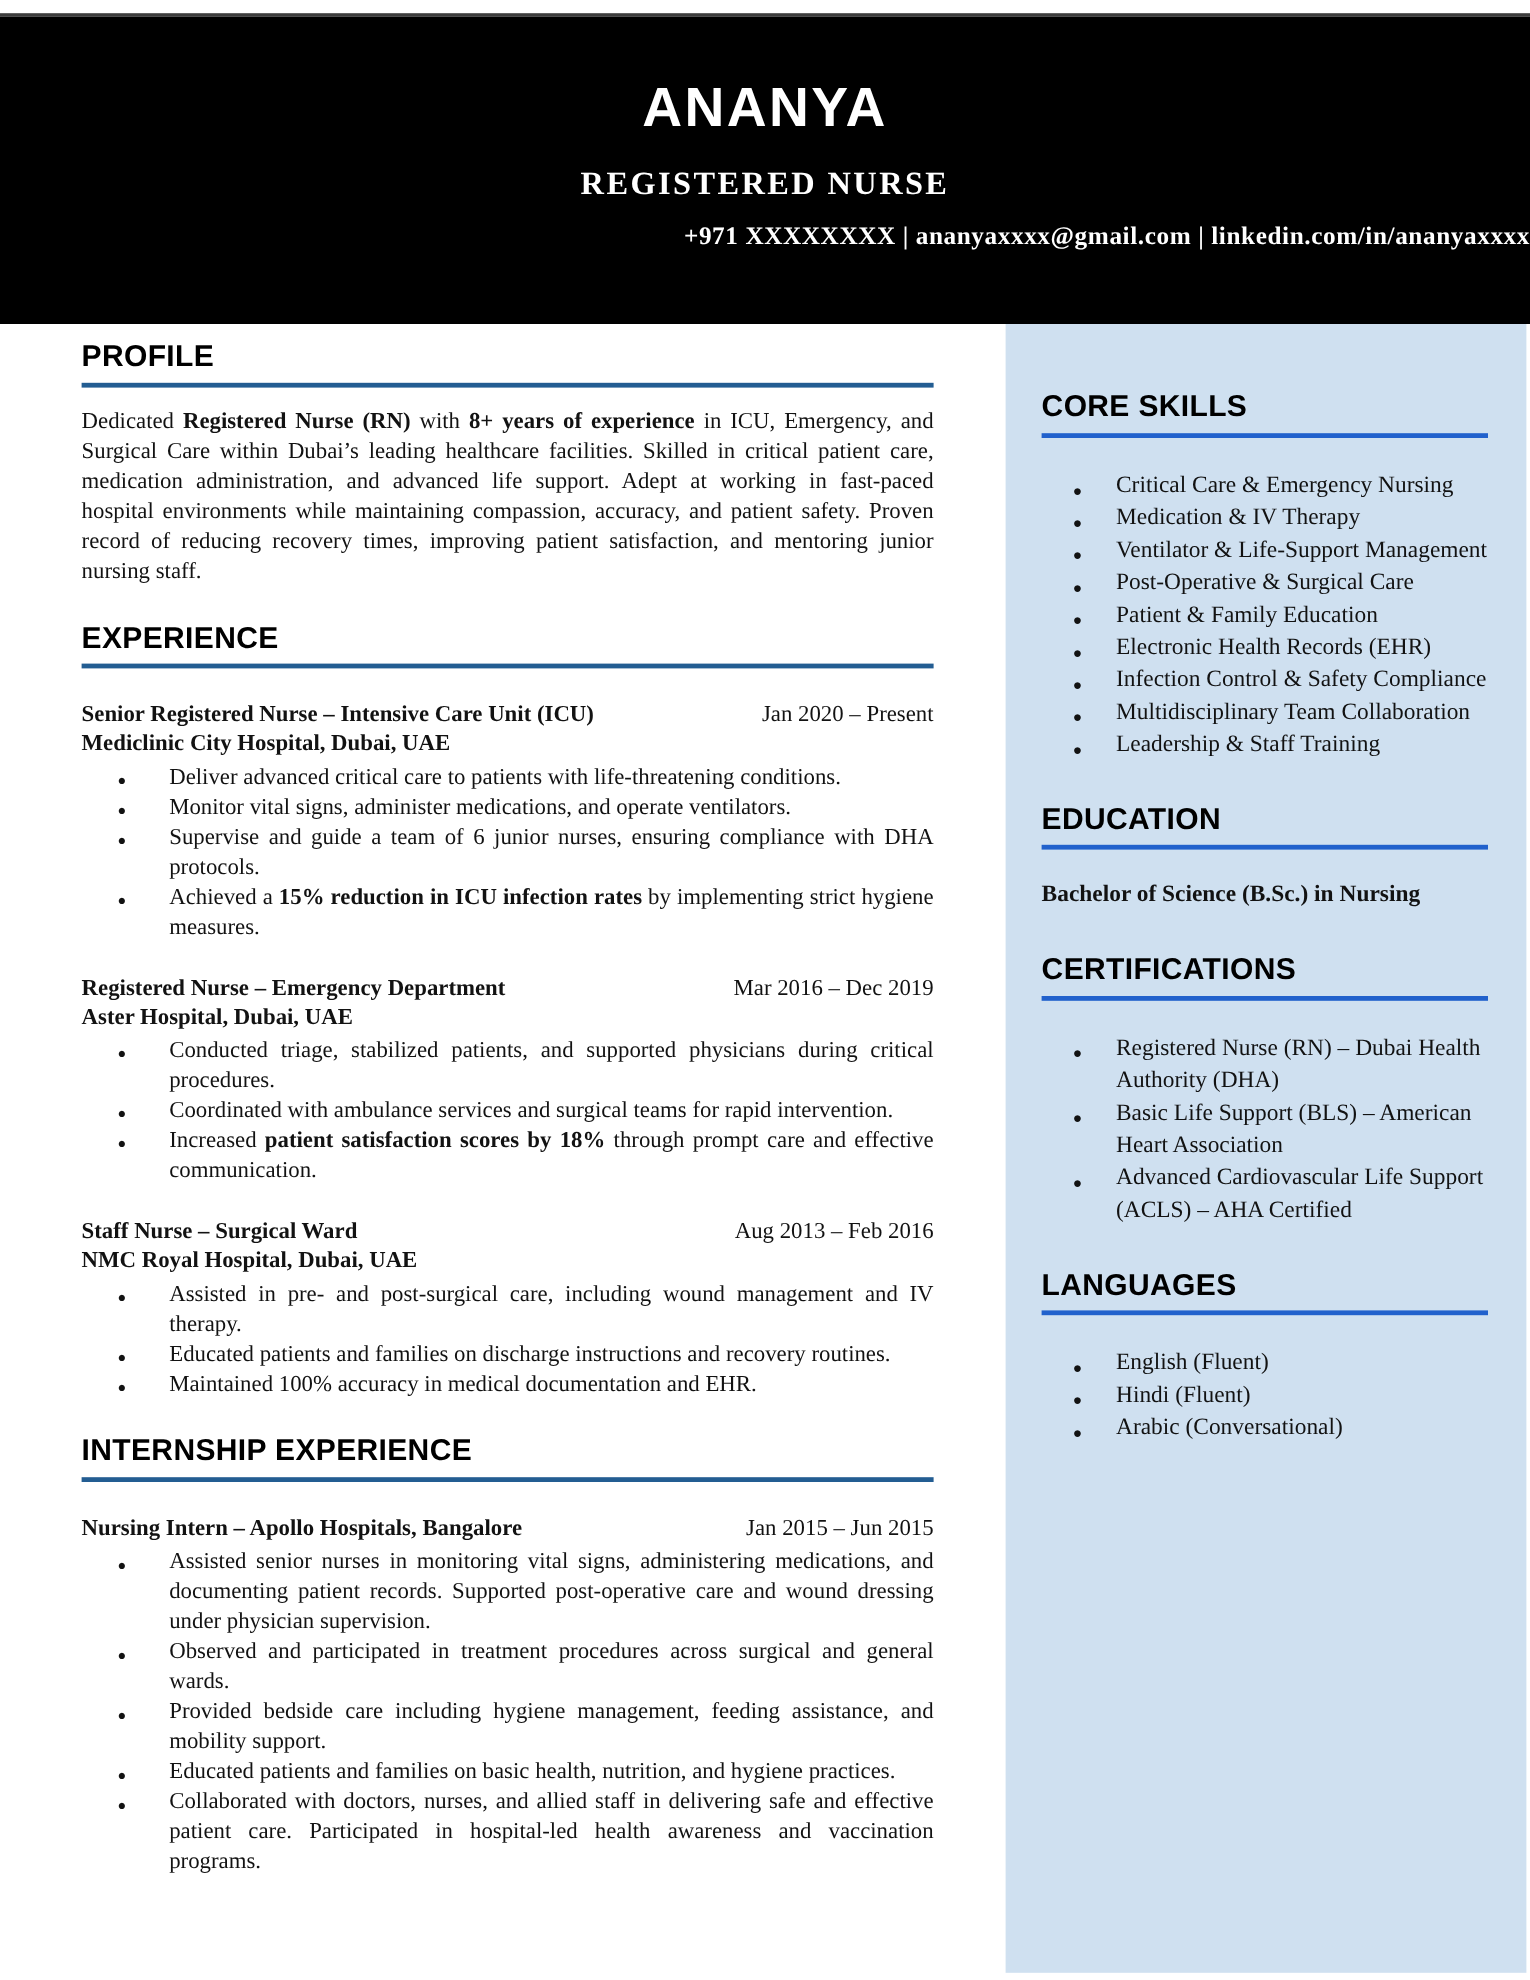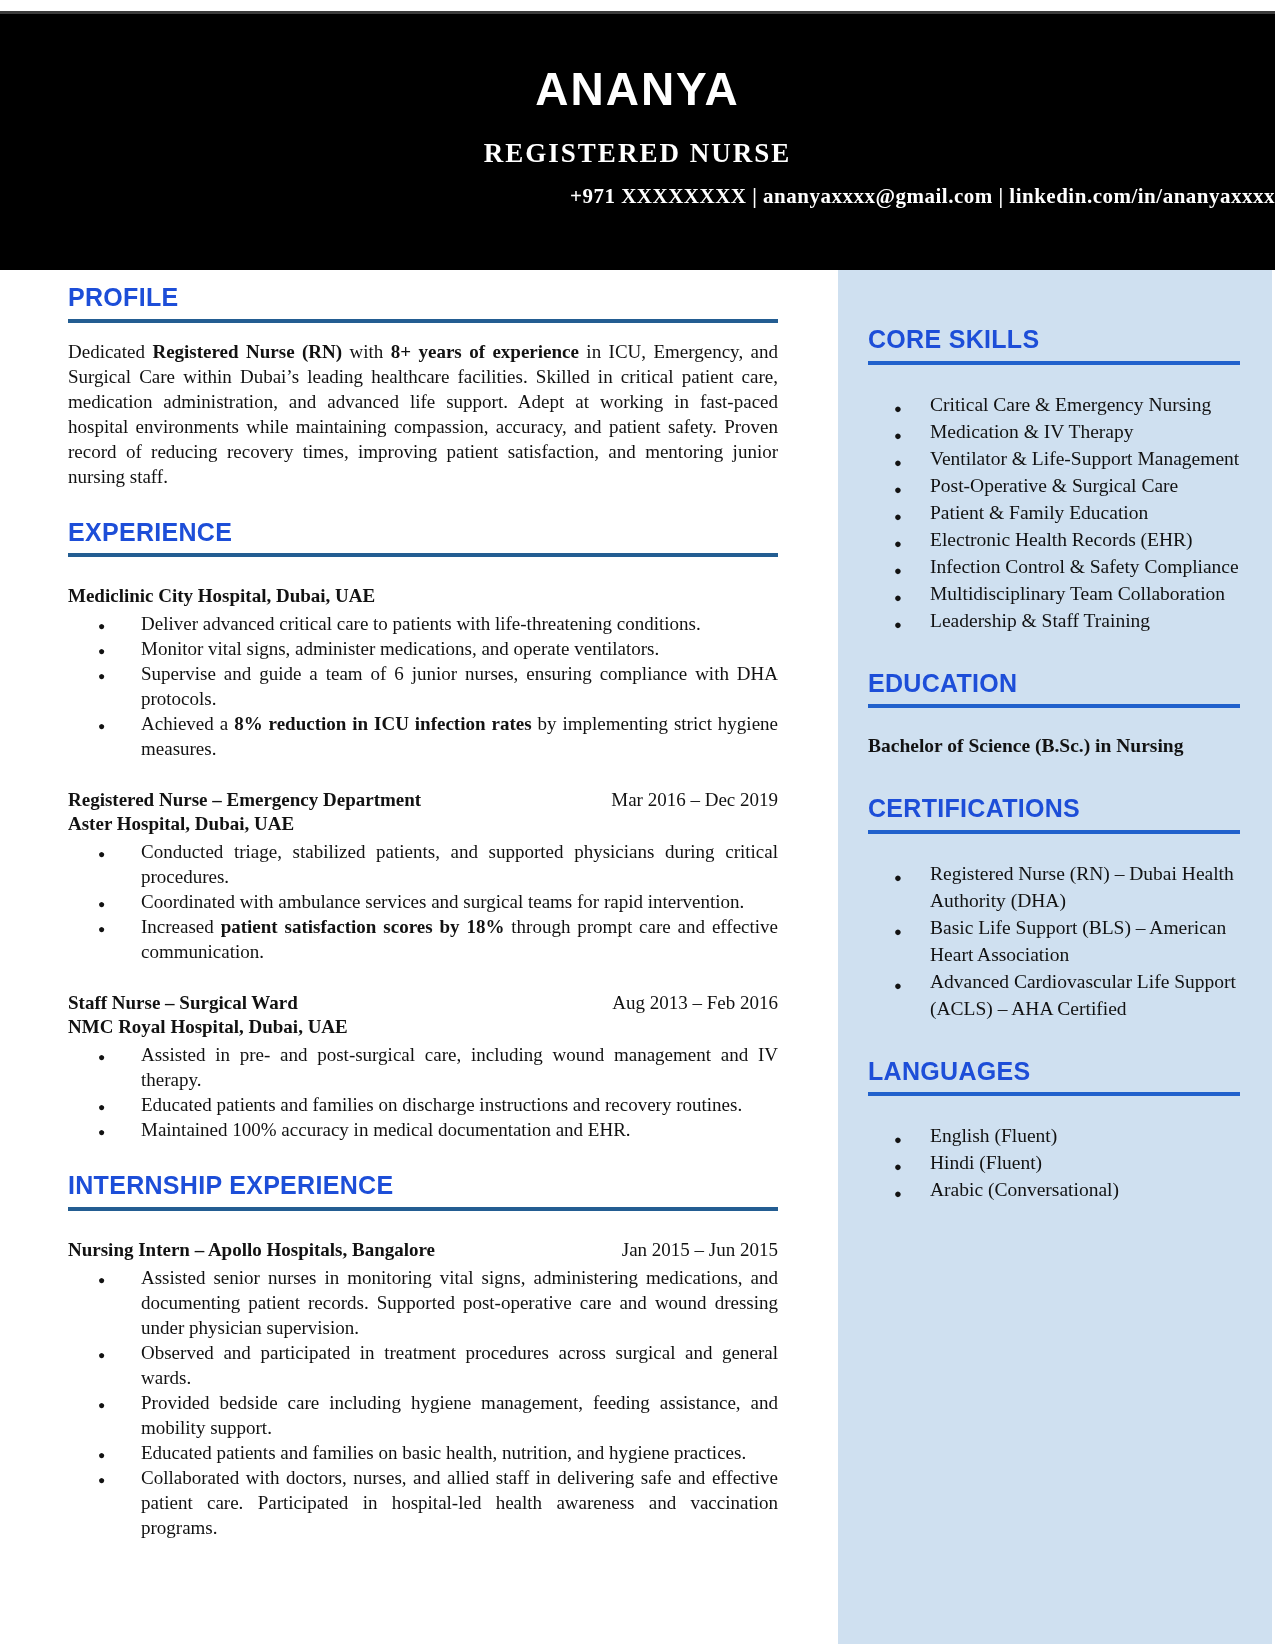--- a/index.html
+++ b/index.html
@@ -14,21 +14,21 @@
   
   .header{height:256px;background:#000000;color:#ffffff;text-align:center;box-sizing:border-box;padding-top:50px;}
   .name{font-family:"Liberation Sans",sans-serif;font-weight:bold;font-size:46px;letter-spacing:2px;line-height:1.1;}
   .role{font-family:"Liberation Serif",serif;font-weight:bold;font-size:27px;letter-spacing:2px;margin-top:23px;}
   .contact{font-family:"Liberation Serif",serif;font-weight:bold;font-size:21px;letter-spacing:.5px;margin-top:15px;text-align:right;}
   
   .content{display:flex;height:1380px;align-items:flex-start;}
   .main{width:838px;box-sizing:border-box;padding:14px 60px 0 68px;}
   .sidebar{width:434px;box-sizing:border-box;background:#cfe0f0;height:1374px;margin-right:3px;padding:20px 32px 0 30px;}
   
-  .sec-h{font-family:"Liberation Sans",sans-serif;font-weight:bold;font-size:25px;color:#1d4ed8;letter-spacing:.3px;line-height:1.1;}
+  .sec-h{font-family:"Liberation Sans",sans-serif;font-weight:bold;font-size:25px;color:#000000;letter-spacing:.3px;line-height:1.1;}
   .rule{height:4px;margin-top:7px;}
   .main .rule{background:#235d92;}
   .sidebar .rule{background:#2161cc;}
   .sec{margin-top:30px;}
   .sec:first-child{margin-top:0;}
   
   .para{font-size:19px;line-height:25px;text-align:justify;margin-top:16px;}
   .b{font-weight:bold;}
   .job{margin-top:27px;}
   .job-head{display:flex;justify-content:space-between;align-items:baseline;font-size:19px;line-height:24px;}
@@ -68,26 +68,30 @@
         <div class="sec-h">PROFILE</div>
         <div class="rule"></div>
         <div class="para"><span>Dedicated </span><span class="b">Registered Nurse (RN)</span><span> with </span><span class="b">8+ years of experience</span><span> in ICU, Emergency, and Surgical Care within Dubai’s leading healthcare facilities. Skilled in critical patient care, medication administration, and advanced life support. Adept at working in fast-paced hospital environments while maintaining compassion, accuracy, and patient safety. Proven record of reducing recovery times, improving patient satisfaction, and mentoring junior nursing staff.</span></div>
       </div>
 
       <div class="sec">
         <div class="sec-h">EXPERIENCE</div>
         <div class="rule"></div>
 
         <div class="job">
+          <div class="job-head">
+            <span class="job-title">Senior Registered Nurse – Intensive Care Unit (ICU)</span>
+            <span class="job-dates">Jan 2020 – Present</span>
+          </div>
           <div class="job-company">Mediclinic City Hospital, Dubai, UAE</div>
           <ul class="bullets">
               <li><span>Deliver advanced critical care to patients with life-threatening conditions.</span></li>
               <li><span>Monitor vital signs, administer medications, and operate ventilators.</span></li>
               <li><span>Supervise and guide a team of 6 junior nurses, ensuring compliance with DHA protocols.</span></li>
-              <li><span>Achieved a </span><span class="b">8% reduction in ICU infection rates</span><span> by implementing strict hygiene measures.</span></li>
+              <li><span>Achieved a </span><span class="b">15% reduction in ICU infection rates</span><span> by implementing strict hygiene measures.</span></li>
             </ul>
         </div>
 
         <div class="job">
           <div class="job-head">
             <span class="job-title">Registered Nurse – Emergency Department</span>
             <span class="job-dates">Mar 2016 – Dec 2019</span>
           </div>
           <div class="job-company">Aster Hospital, Dubai, UAE</div>
           <ul class="bullets">

